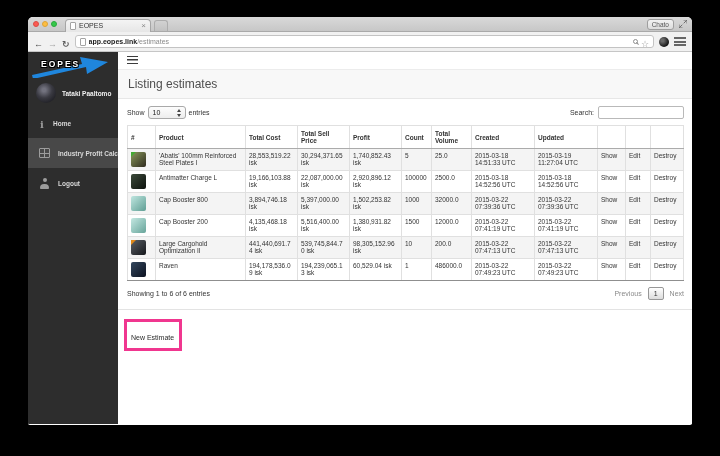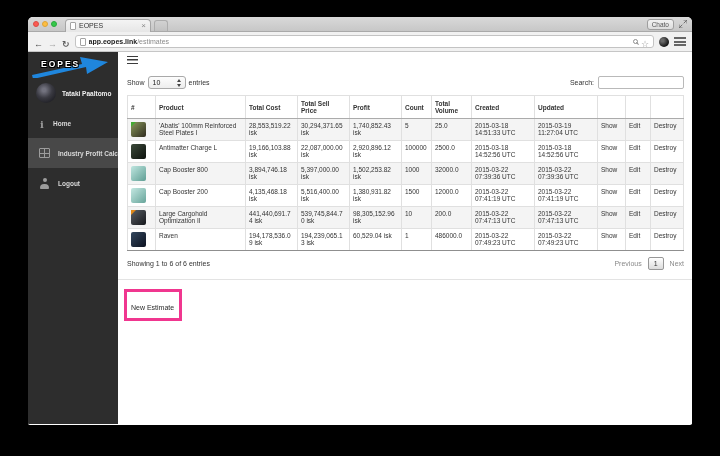--- a/index.html
+++ b/index.html
@@ -202,20 +202,23 @@
     <span class="nav-icon person-icon"></span>
     <span class="nav-label">Logout</span>
   </div>
 </nav>
     </aside>
 
     <main class="main">
       <div class="topstrip">
         <span class="hamburger"></span>
       </div>
+      <div class="page-header">
+        <h1>Listing estimates</h1>
+      </div>
 
       <div class="controls">
         <div class="show-entries">
           <span>Show</span>
           <span class="select">
             <span>10</span>
             <span class="stepper"></span>
           </span>
           <span>entries</span>
         </div>

